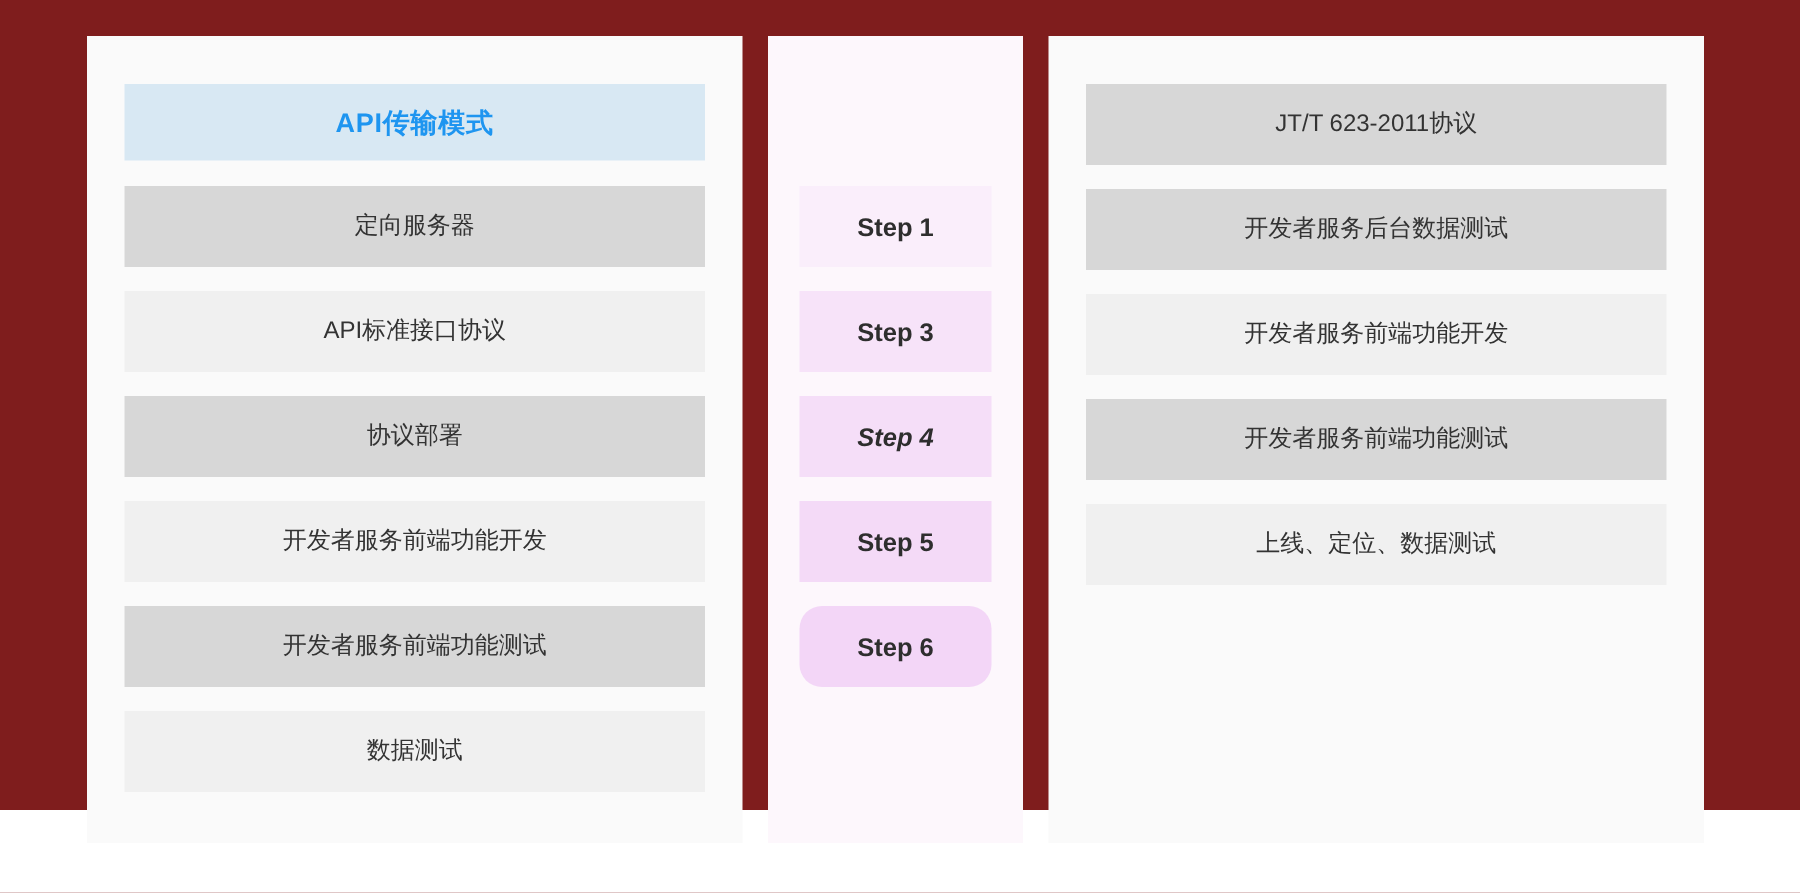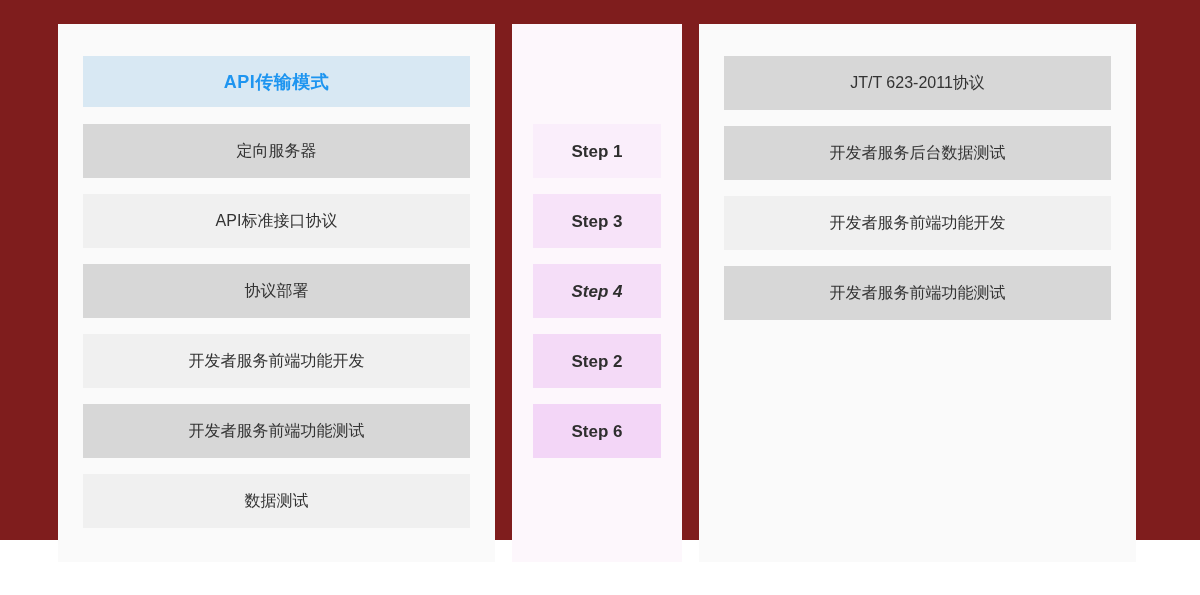--- a/index.html
+++ b/index.html
@@ -144,23 +144,23 @@
       <div class="step-row" style="background: rgb(250, 238, 251);">
         <span class="step-text">Step 1</span>
       </div>
       <div class="step-row" style="background: rgb(247, 227, 249);">
         <span class="step-text">Step 3</span>
       </div>
       <div class="step-row" style="background: rgb(245, 222, 248); font-style: italic;">
         <span class="step-text">Step 4</span>
       </div>
       <div class="step-row" style="background: rgb(244, 218, 247);">
-        <span class="step-text">Step 2</span>
+        <span class="step-text">Step 5</span>
       </div>
-      <div class="step-row" style="background: rgb(243, 214, 247);">
+      <div class="step-row" style="background: rgb(243, 214, 247); border-radius: 15px;">
         <span class="step-text">Step 6</span>
       </div>
 
     </div>
   </div>
 
   <div class="panel panel-right">
     <div class="col-inner">
 
 
@@ -169,17 +169,20 @@
       </div>
       <div class="row row-dark">
         <span class="row-text">开发者服务后台数据测试</span>
       </div>
       <div class="row row-light">
         <span class="row-text">开发者服务前端功能开发</span>
       </div>
       <div class="row row-dark">
         <span class="row-text">开发者服务前端功能测试</span>
       </div>
+      <div class="row row-light">
+        <span class="row-text">上线、定位、数据测试</span>
+      </div>
 
     </div>
   </div>
 
 </div>
 
 </body></html>

